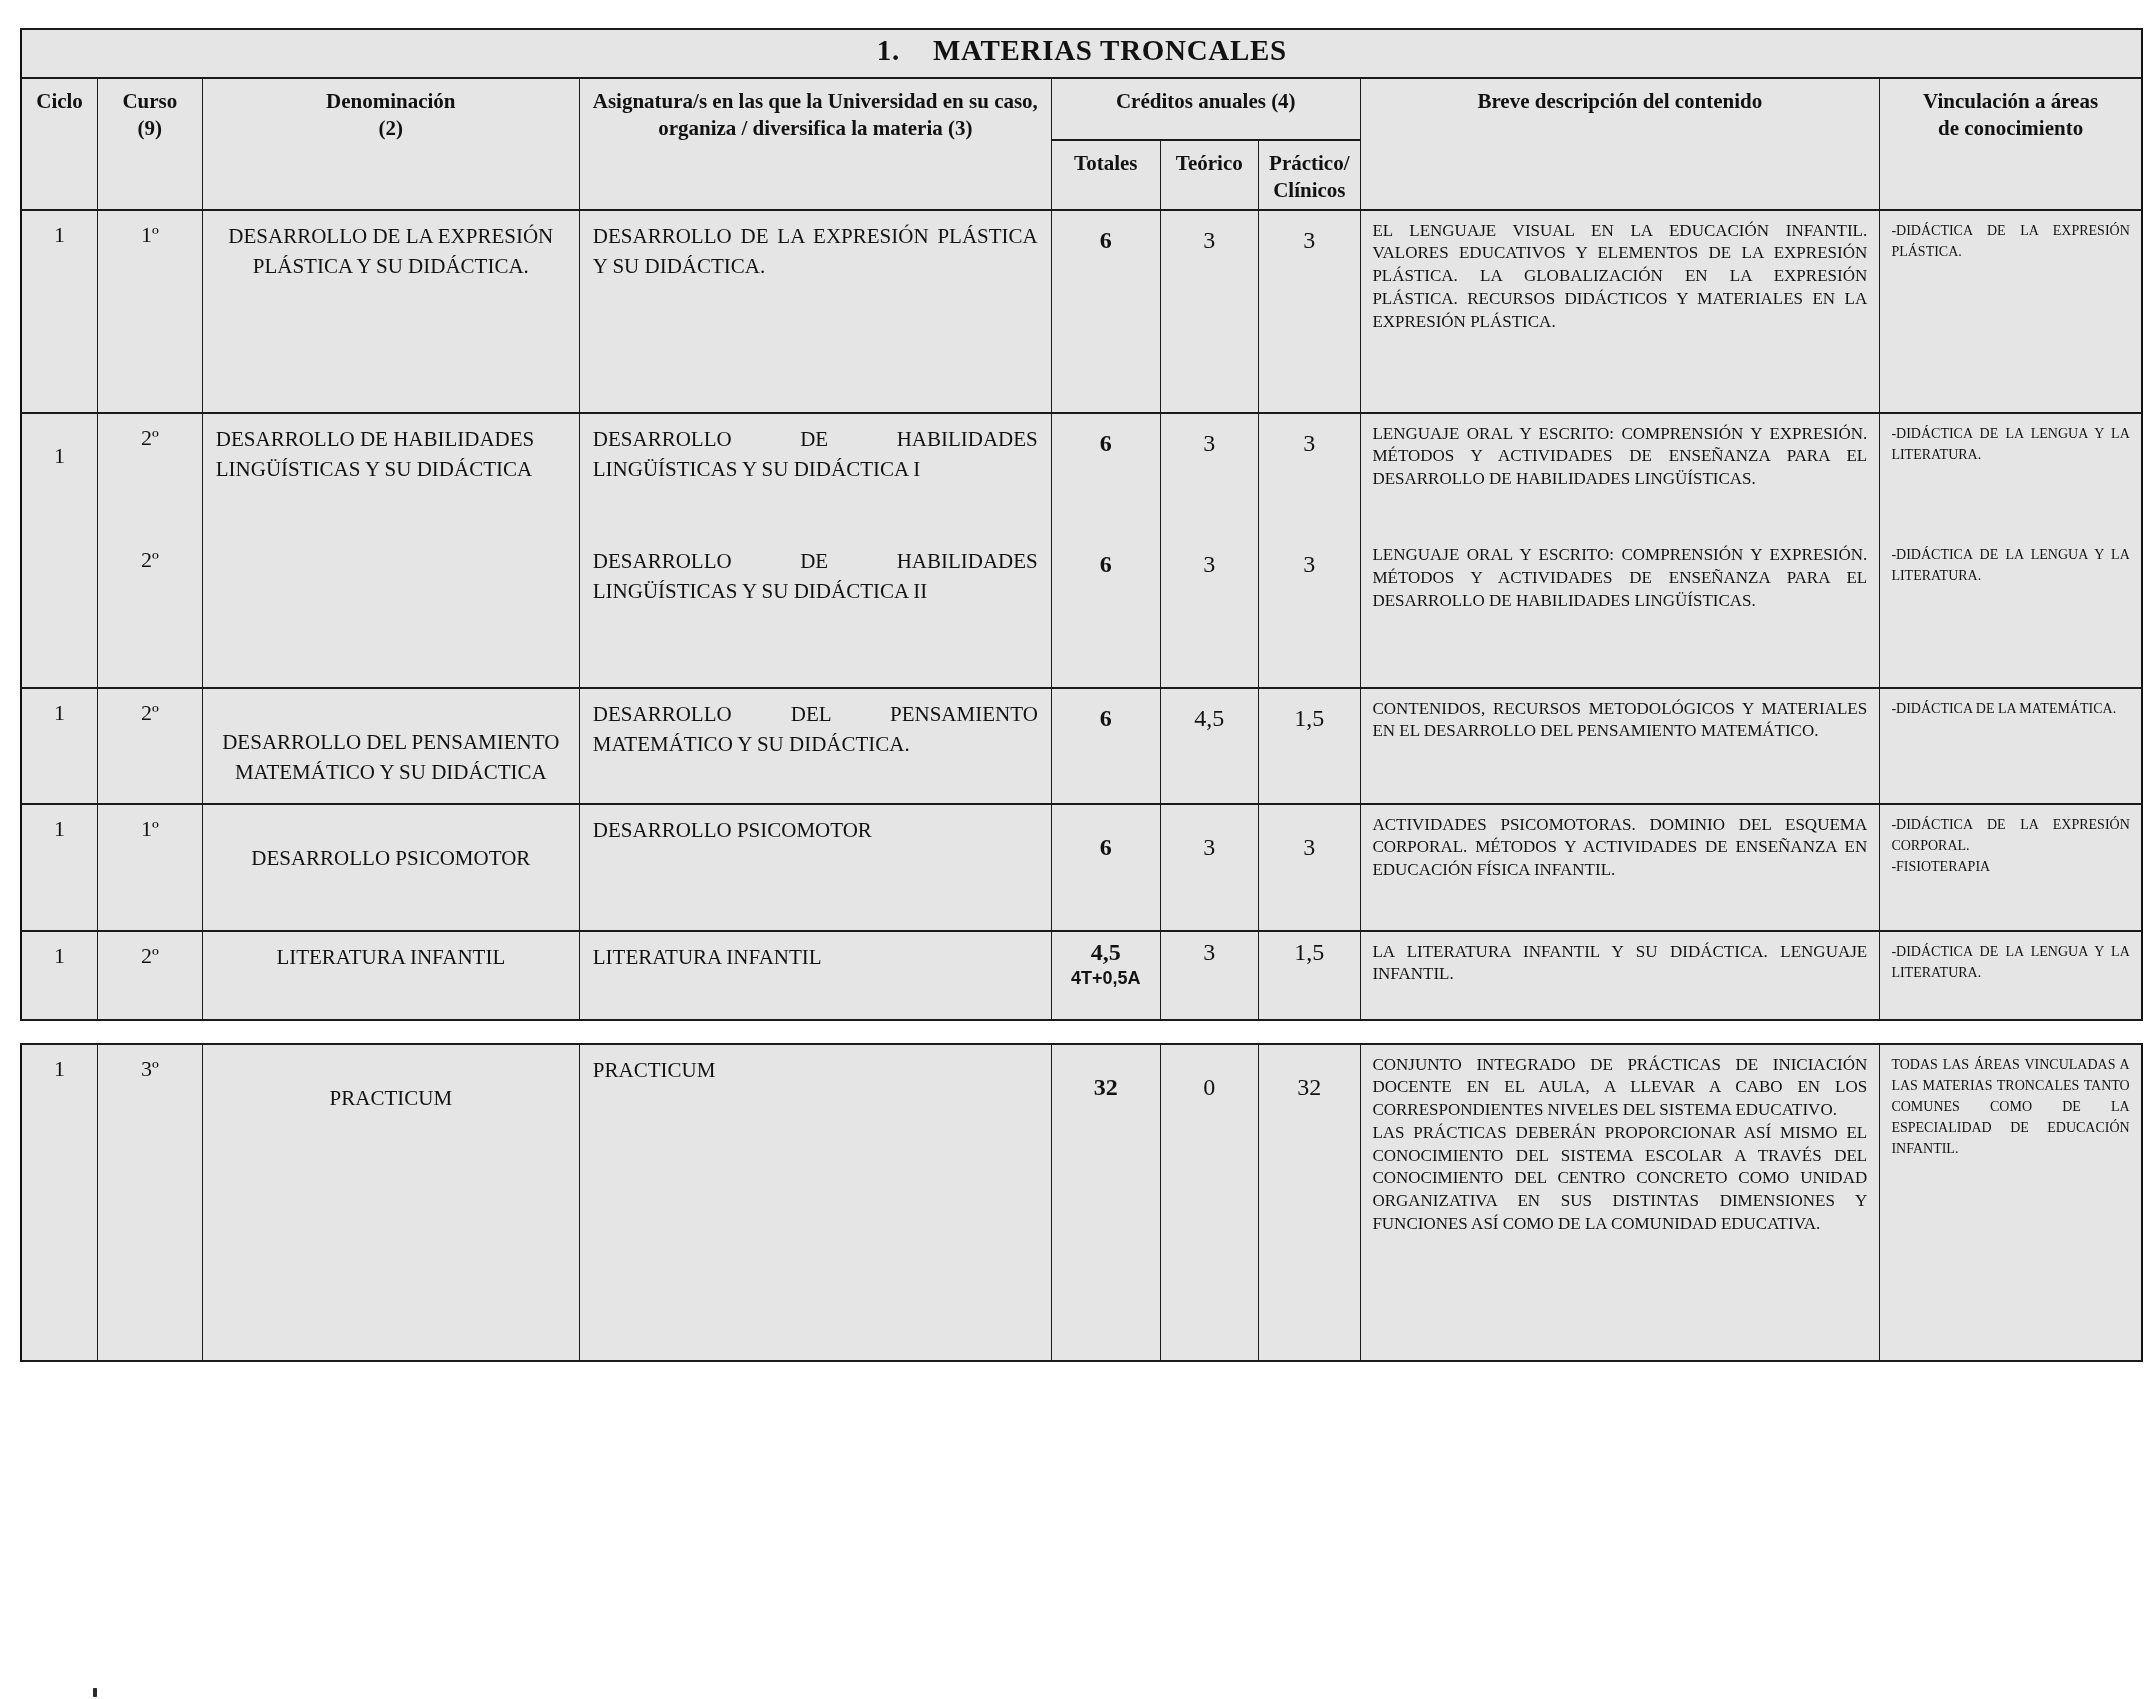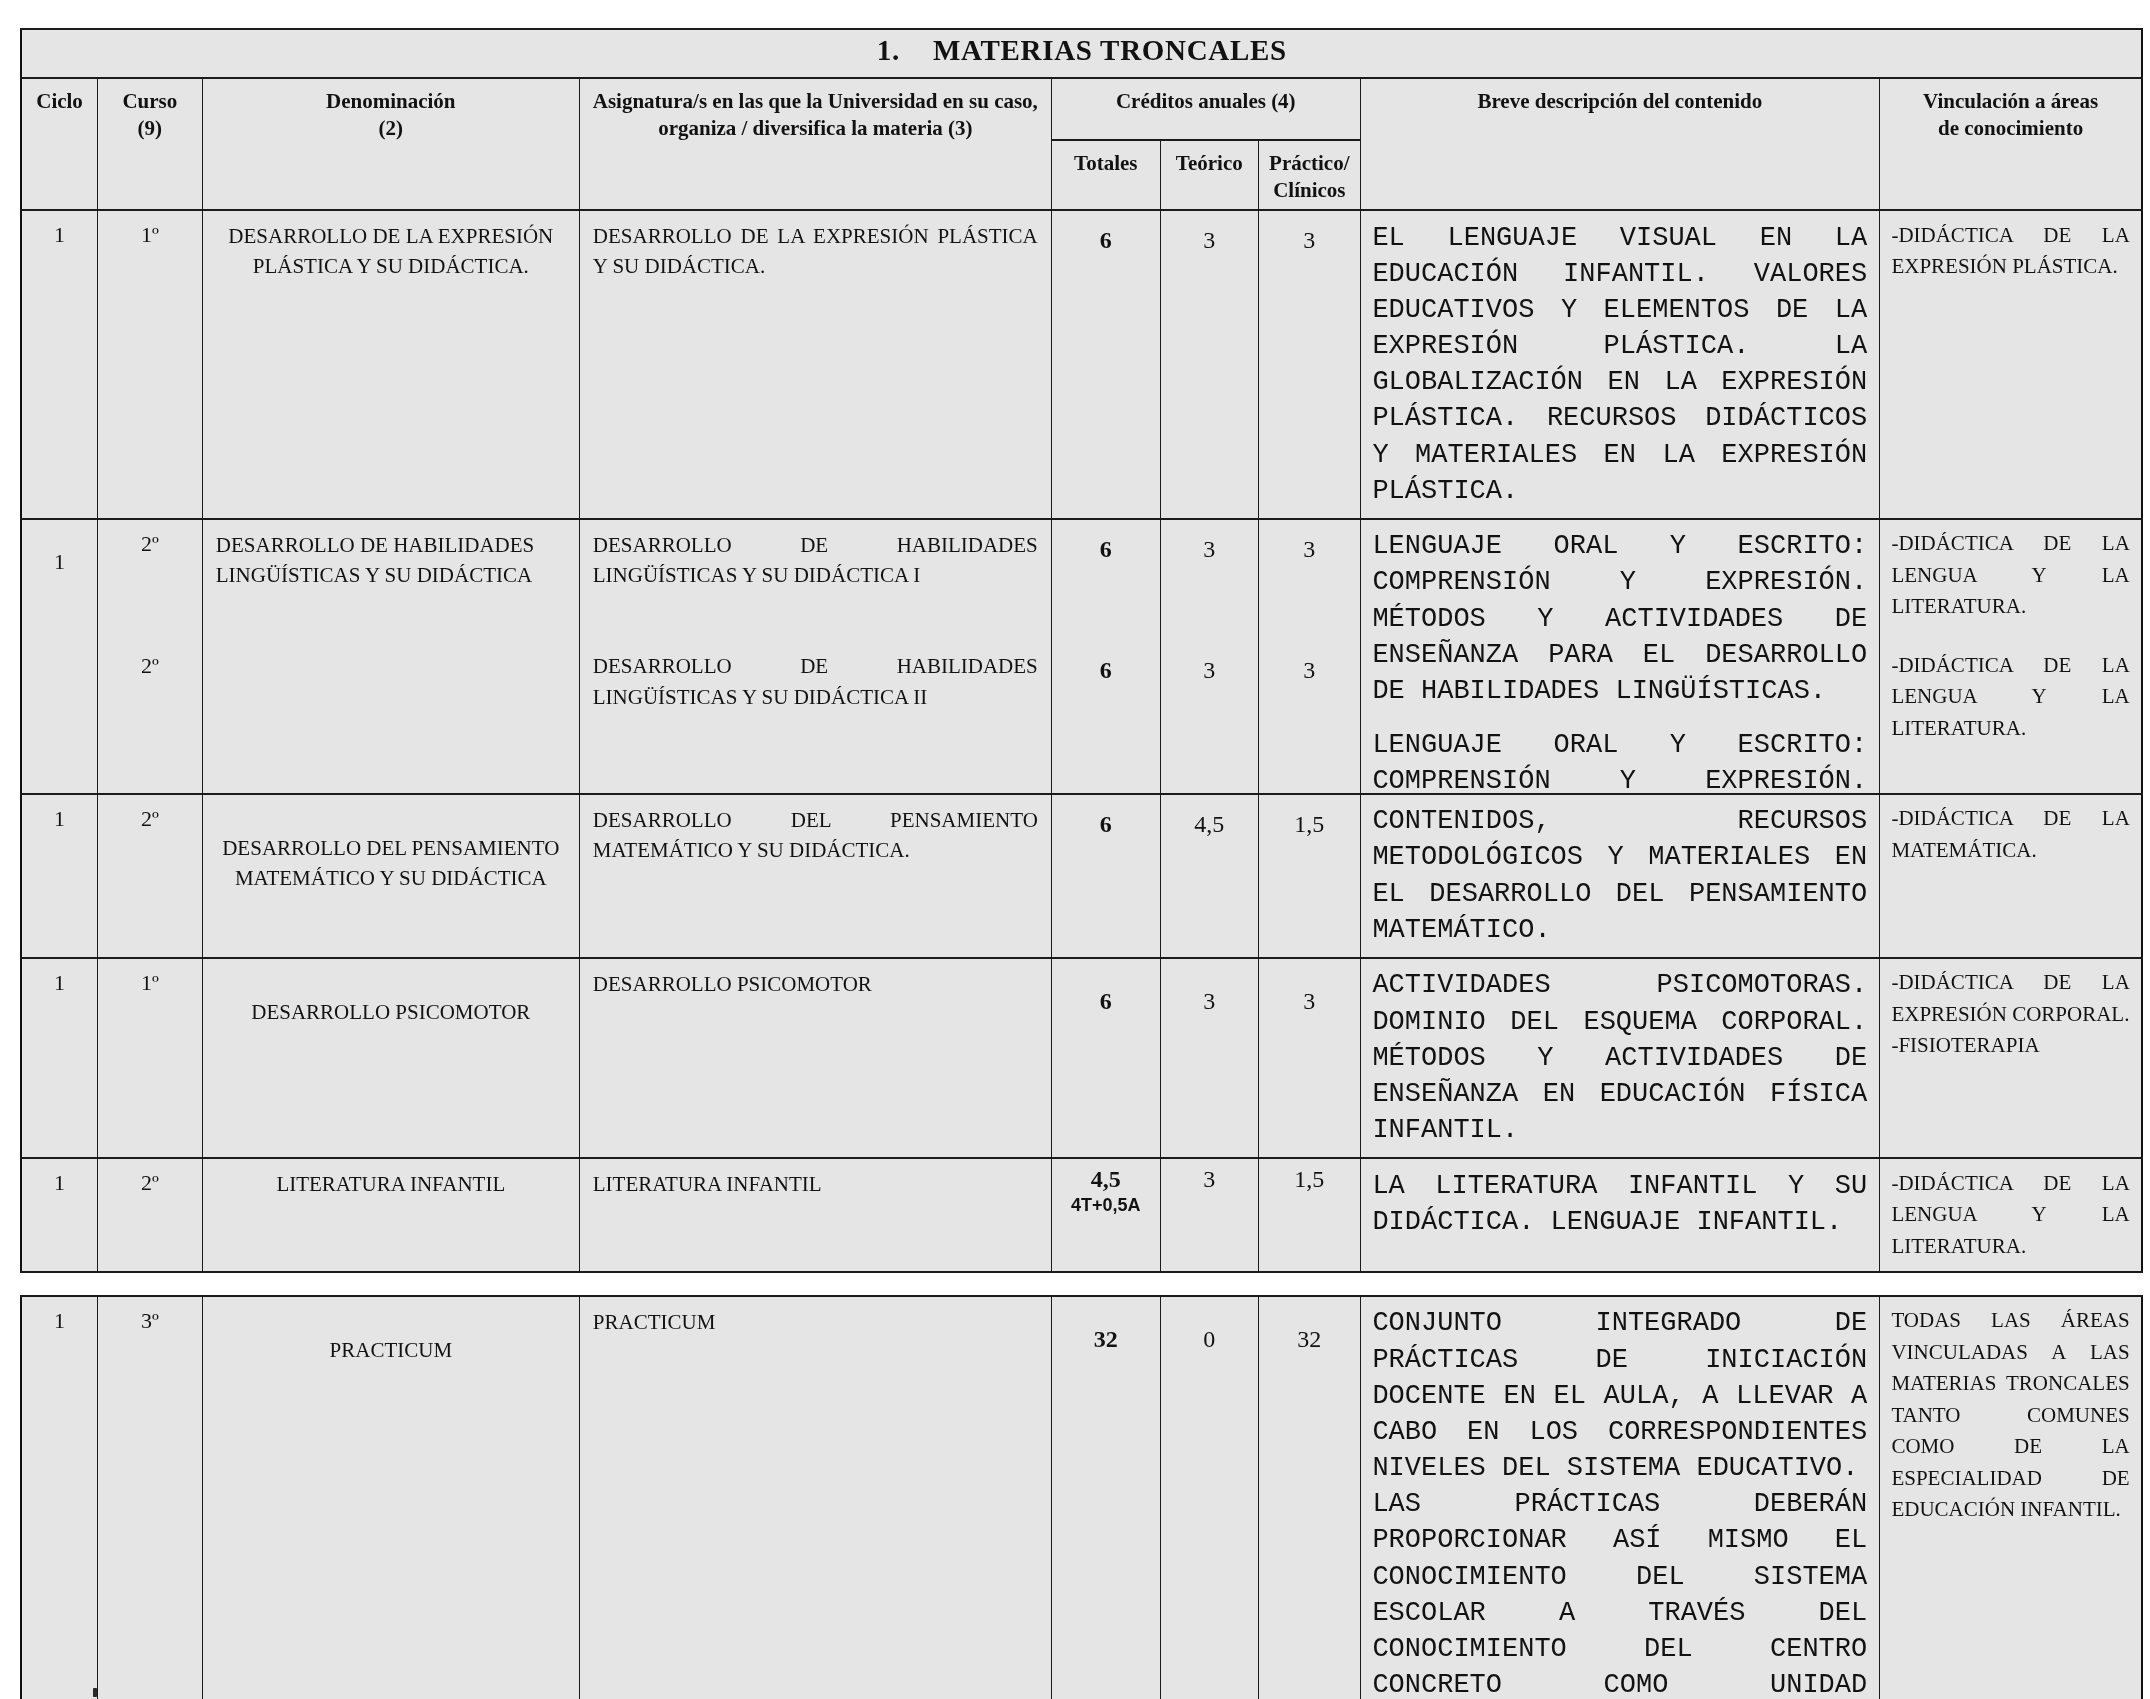--- a/index.html
+++ b/index.html
@@ -47,25 +47,25 @@
   }
   .num{
     text-align:center;font-size:24px;padding-top:16px;line-height:1.15;
   }
   .num.tot{font-weight:bold;}
   .num .note{
     display:block;font-family:"Liberation Sans","DejaVu Sans",sans-serif;
     font-weight:bold;font-size:18px;margin-top:1.5px;
   }
   .desc{
-    text-align:justify;font-size:27px;line-height:1.34;
-    padding:8.7px 11.6px;white-space:pre-line;font-family:Liberation Mono, monospace;
+    text-align:justify;font-size:17px;line-height:1.34;
+    padding:8.7px 11.6px;white-space:pre-line;
   }
   .vinc{
-    text-align:justify;font-size:21px;line-height:1.5;
+    text-align:justify;font-size:14px;line-height:1.5;
     padding:8.7px 11.6px;white-space:pre-line;
   }
   .nopad{padding:0;}
   .h335{height:243px;}
   .halves{display:flex;flex-direction:column;height:243px;}
   .halves>div{flex:1 1 50%;}
   .pt40{padding-top:29px;}
   .pt70{}
   .pt28{padding-top:38px;}
   .gap{height:22px;}

